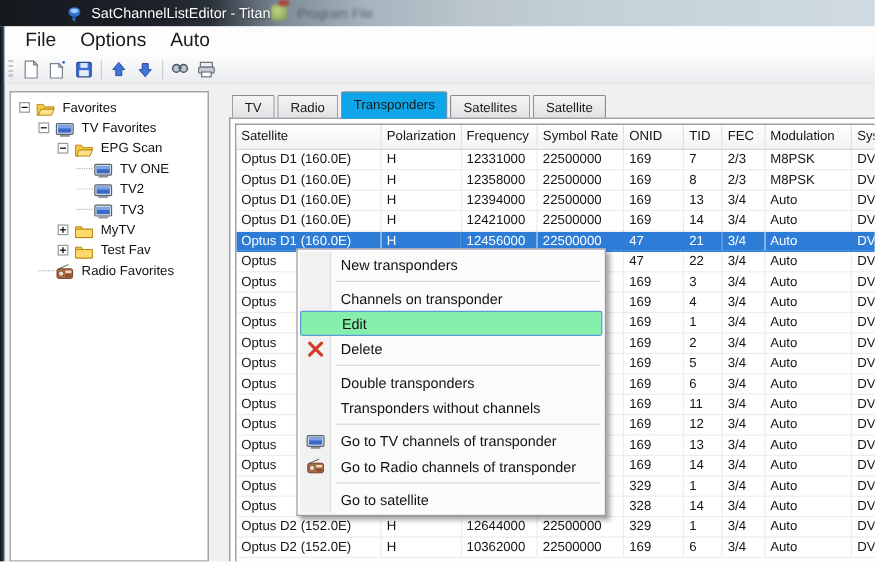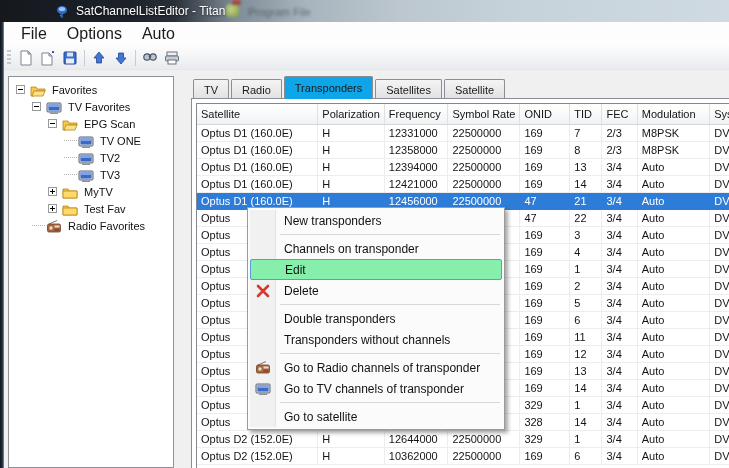--- a/index.html
+++ b/index.html
@@ -545,40 +545,40 @@
         <span class="cm-label">Double transponders</span>
       </div>
       <div class="cm-item">
         <span class="cm-icon"></span>
         <span class="cm-label">Transponders without channels</span>
       </div>
       <div class="cm-sep"></div>
       <div class="cm-item">
         <span class="cm-icon">
           <svg viewBox="0 0 16 16" width="16" height="16">
+            <rect x="1" y="3" width="14" height="9" rx="1" fill="#d7dbe0" stroke="#5a6470" stroke-width="1"></rect>
+            <rect x="2.5" y="4.5" width="11" height="6" fill="#3a69c8"></rect>
+            <rect x="2.5" y="4.5" width="11" height="2.5" fill="#7ea3e8"></rect>
+            <rect x="4" y="12.5" width="8" height="1.5" fill="#8a929c"></rect>
+          </svg>
+        </span>
+        <span class="cm-label">Go to TV channels of transponder</span>
+      </div>
+      <div class="cm-item">
+        <span class="cm-icon">
+          <svg viewBox="0 0 16 16" width="16" height="16">
             <rect x="1.5" y="5" width="13" height="8" rx="1.5" fill="#b06a43" stroke="#6e3c1e" stroke-width="0.8"></rect>
             <circle cx="5" cy="9" r="2.2" fill="#e8dcc8" stroke="#6e3c1e" stroke-width="0.6"></circle>
             <rect x="8.5" y="6.5" width="5" height="2" fill="#e8dcc8"></rect>
             <rect x="8.5" y="9.5" width="5" height="2.5" fill="#8a4f2a"></rect>
             <line x1="3" y1="5" x2="11" y2="1.5" stroke="#555" stroke-width="0.8"></line>
           </svg>
         </span>
         <span class="cm-label">Go to Radio channels of transponder</span>
       </div>
-      <div class="cm-item">
-        <span class="cm-icon">
-          <svg viewBox="0 0 16 16" width="16" height="16">
-            <rect x="1" y="3" width="14" height="9" rx="1" fill="#d7dbe0" stroke="#5a6470" stroke-width="1"></rect>
-            <rect x="2.5" y="4.5" width="11" height="6" fill="#3a69c8"></rect>
-            <rect x="2.5" y="4.5" width="11" height="2.5" fill="#7ea3e8"></rect>
-            <rect x="4" y="12.5" width="8" height="1.5" fill="#8a929c"></rect>
-          </svg>
-        </span>
-        <span class="cm-label">Go to TV channels of transponder</span>
-      </div>
       <div class="cm-sep"></div>
       <div class="cm-item">
         <span class="cm-icon"></span>
         <span class="cm-label">Go to satellite</span>
       </div>
     </div>
 
 </div>
 
 </body></html>

